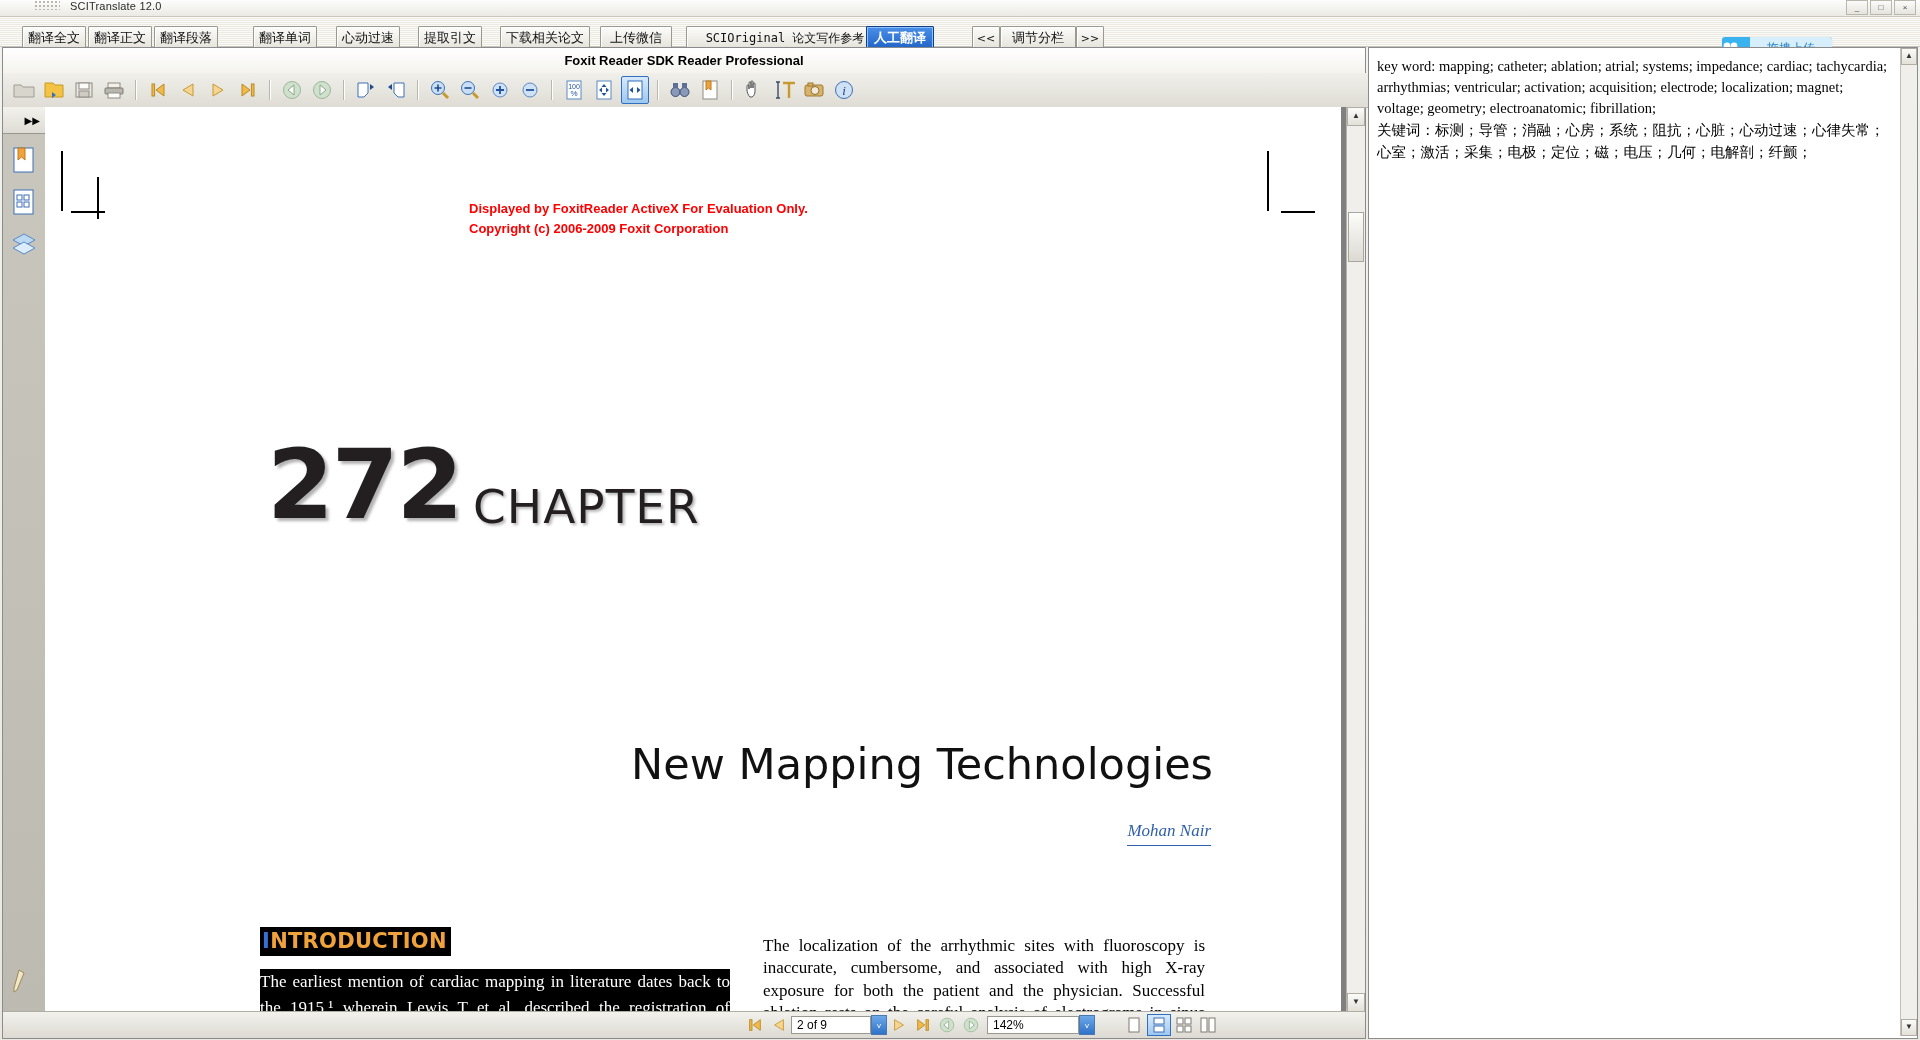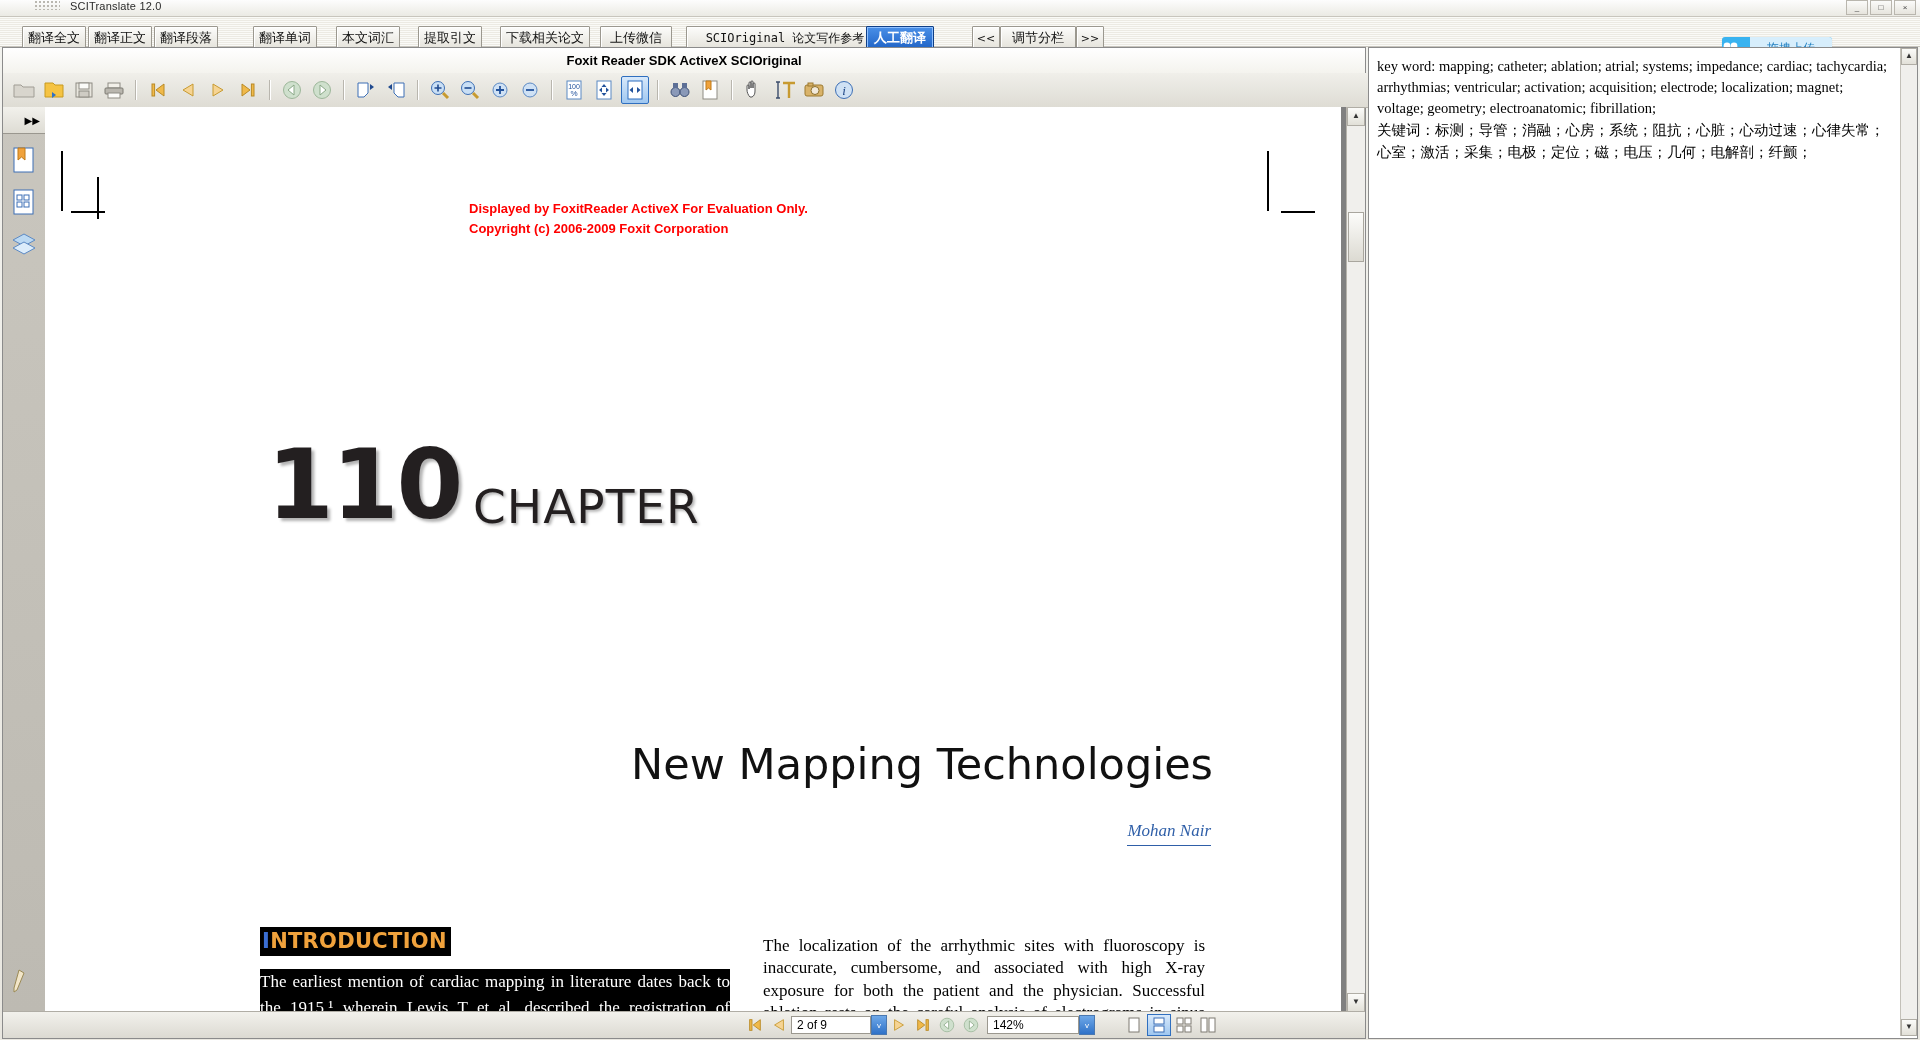--- a/index.html
+++ b/index.html
@@ -169,21 +169,21 @@
     </svg>
     <div class="txt">河东软件园</div>
     <div class="sub">www.pc0359.cn</div>
   </div>
 
   <div class="toolbar">
     <div class="tbtn" style="left:22px;width:62px">翻译全文</div>
     <div class="tbtn" style="left:88px;width:62px">翻译正文</div>
     <div class="tbtn" style="left:154px;width:62px">翻译段落</div>
     <div class="tbtn" style="left:253px;width:62px">翻译单词</div>
-    <div class="tbtn" style="left:336px;width:62px">本文词汇</div>
+    <div class="tbtn" style="left:336px;width:62px">心动过速</div>
     <div class="tbtn" style="left:418px;width:62px">提取引文</div>
     <div class="tbtn" style="left:500px;width:88px">下载相关论文</div>
     <div class="tbtn" style="left:600px;width:70px">上传微信</div>
     <div class="tbtn mono" style="left:686px;width:196px">SCIOriginal 论文写作参考</div>
     <div class="tbtn sel" style="left:866px;width:66px">人工翻译</div>
 
     <div class="tbtn tiny" style="left:972px;width:26px">&lt;&lt;</div>
     <div class="tbtn" style="left:1000px;width:74px">调节分栏</div>
     <div class="tbtn tiny" style="left:1076px;width:26px">&gt;&gt;</div>
 
@@ -194,21 +194,21 @@
             <circle cx="12" cy="5" r="3.4" fill="#fff"></circle>
             <circle cx="8.5" cy="10" r="3.4" fill="#fff"></circle>
           </svg>
       </div>
       <div class="lbl">拖拽上传</div>
     </div>
   </div>
 
   <div class="leftpane">
 
-    <div class="pdfcaption">Foxit Reader SDK ActiveX SCIOriginal</div>
+    <div class="pdfcaption">Foxit Reader SDK Reader Professional</div>
 
     <div class="pdftoolbar">
       <div class="ti">
         <svg width="22" height="18" viewBox="0 0 22 18">
             <path d="M1 4h7l2 2h11v10H1z" fill="#d8d5cd" stroke="#a09d95"></path>
           </svg>
       </div>
       <div class="ti">
         <svg width="22" height="18" viewBox="0 0 22 18">
             <path d="M2 2h8l2 2h8v12H2z" fill="#f5c343" stroke="#c79a20"></path>
@@ -404,21 +404,21 @@
         <div class="rulemark" style="left:52px;top:70px;width:2px;height:42px;"></div>
         <div class="rulemark" style="left:26px;top:104px;width:34px;height:2px;"></div>
         <div class="rulemark" style="left:1222px;top:44px;width:2px;height:60px;"></div>
         <div class="rulemark" style="left:1236px;top:104px;width:34px;height:2px;"></div>
 
         <div class="redwm">
           <div>Displayed by FoxitReader ActiveX For Evaluation Only.</div>
           <div>Copyright (c) 2006-2009 Foxit Corporation</div>
         </div>
 
-        <div class="chapnum">110</div>
+        <div class="chapnum">272</div>
         <div class="chapword">CHAPTER</div>
         <div class="doctitle">New Mapping Technologies</div>
         <div class="docauthor">Mohan Nair</div>
 
         <div class="colL">
           <div class="secthead"><span class="cap">I</span><span>NTRODUCTION</span></div>
           <div class="selpara">The earliest mention of cardiac mapping in literature dates back to the 1915,¹ wherein Lewis T et al. described the registration of electrical activation sequence by recording of extracellular electrograms. The primary objective of cardiac mapping is to analyze the activation wave fronts emerging from these structures that are involved in the genesis of</div>
         </div>
 
         <div class="colR">The localization of the arrhythmic sites with fluoroscopy is inaccurate, cumbersome, and associated with high X-ray exposure for both the patient and the physician. Successful ablation rests on the careful analysis of electrograms in sinus rhythm and arrhythmia as well as the performance and assessment of dynamic pacing maneuvers.⁶ The aforementioned defined the need for developing three-dimensional electroanatomical mapping (EAM) systems. The</div>

